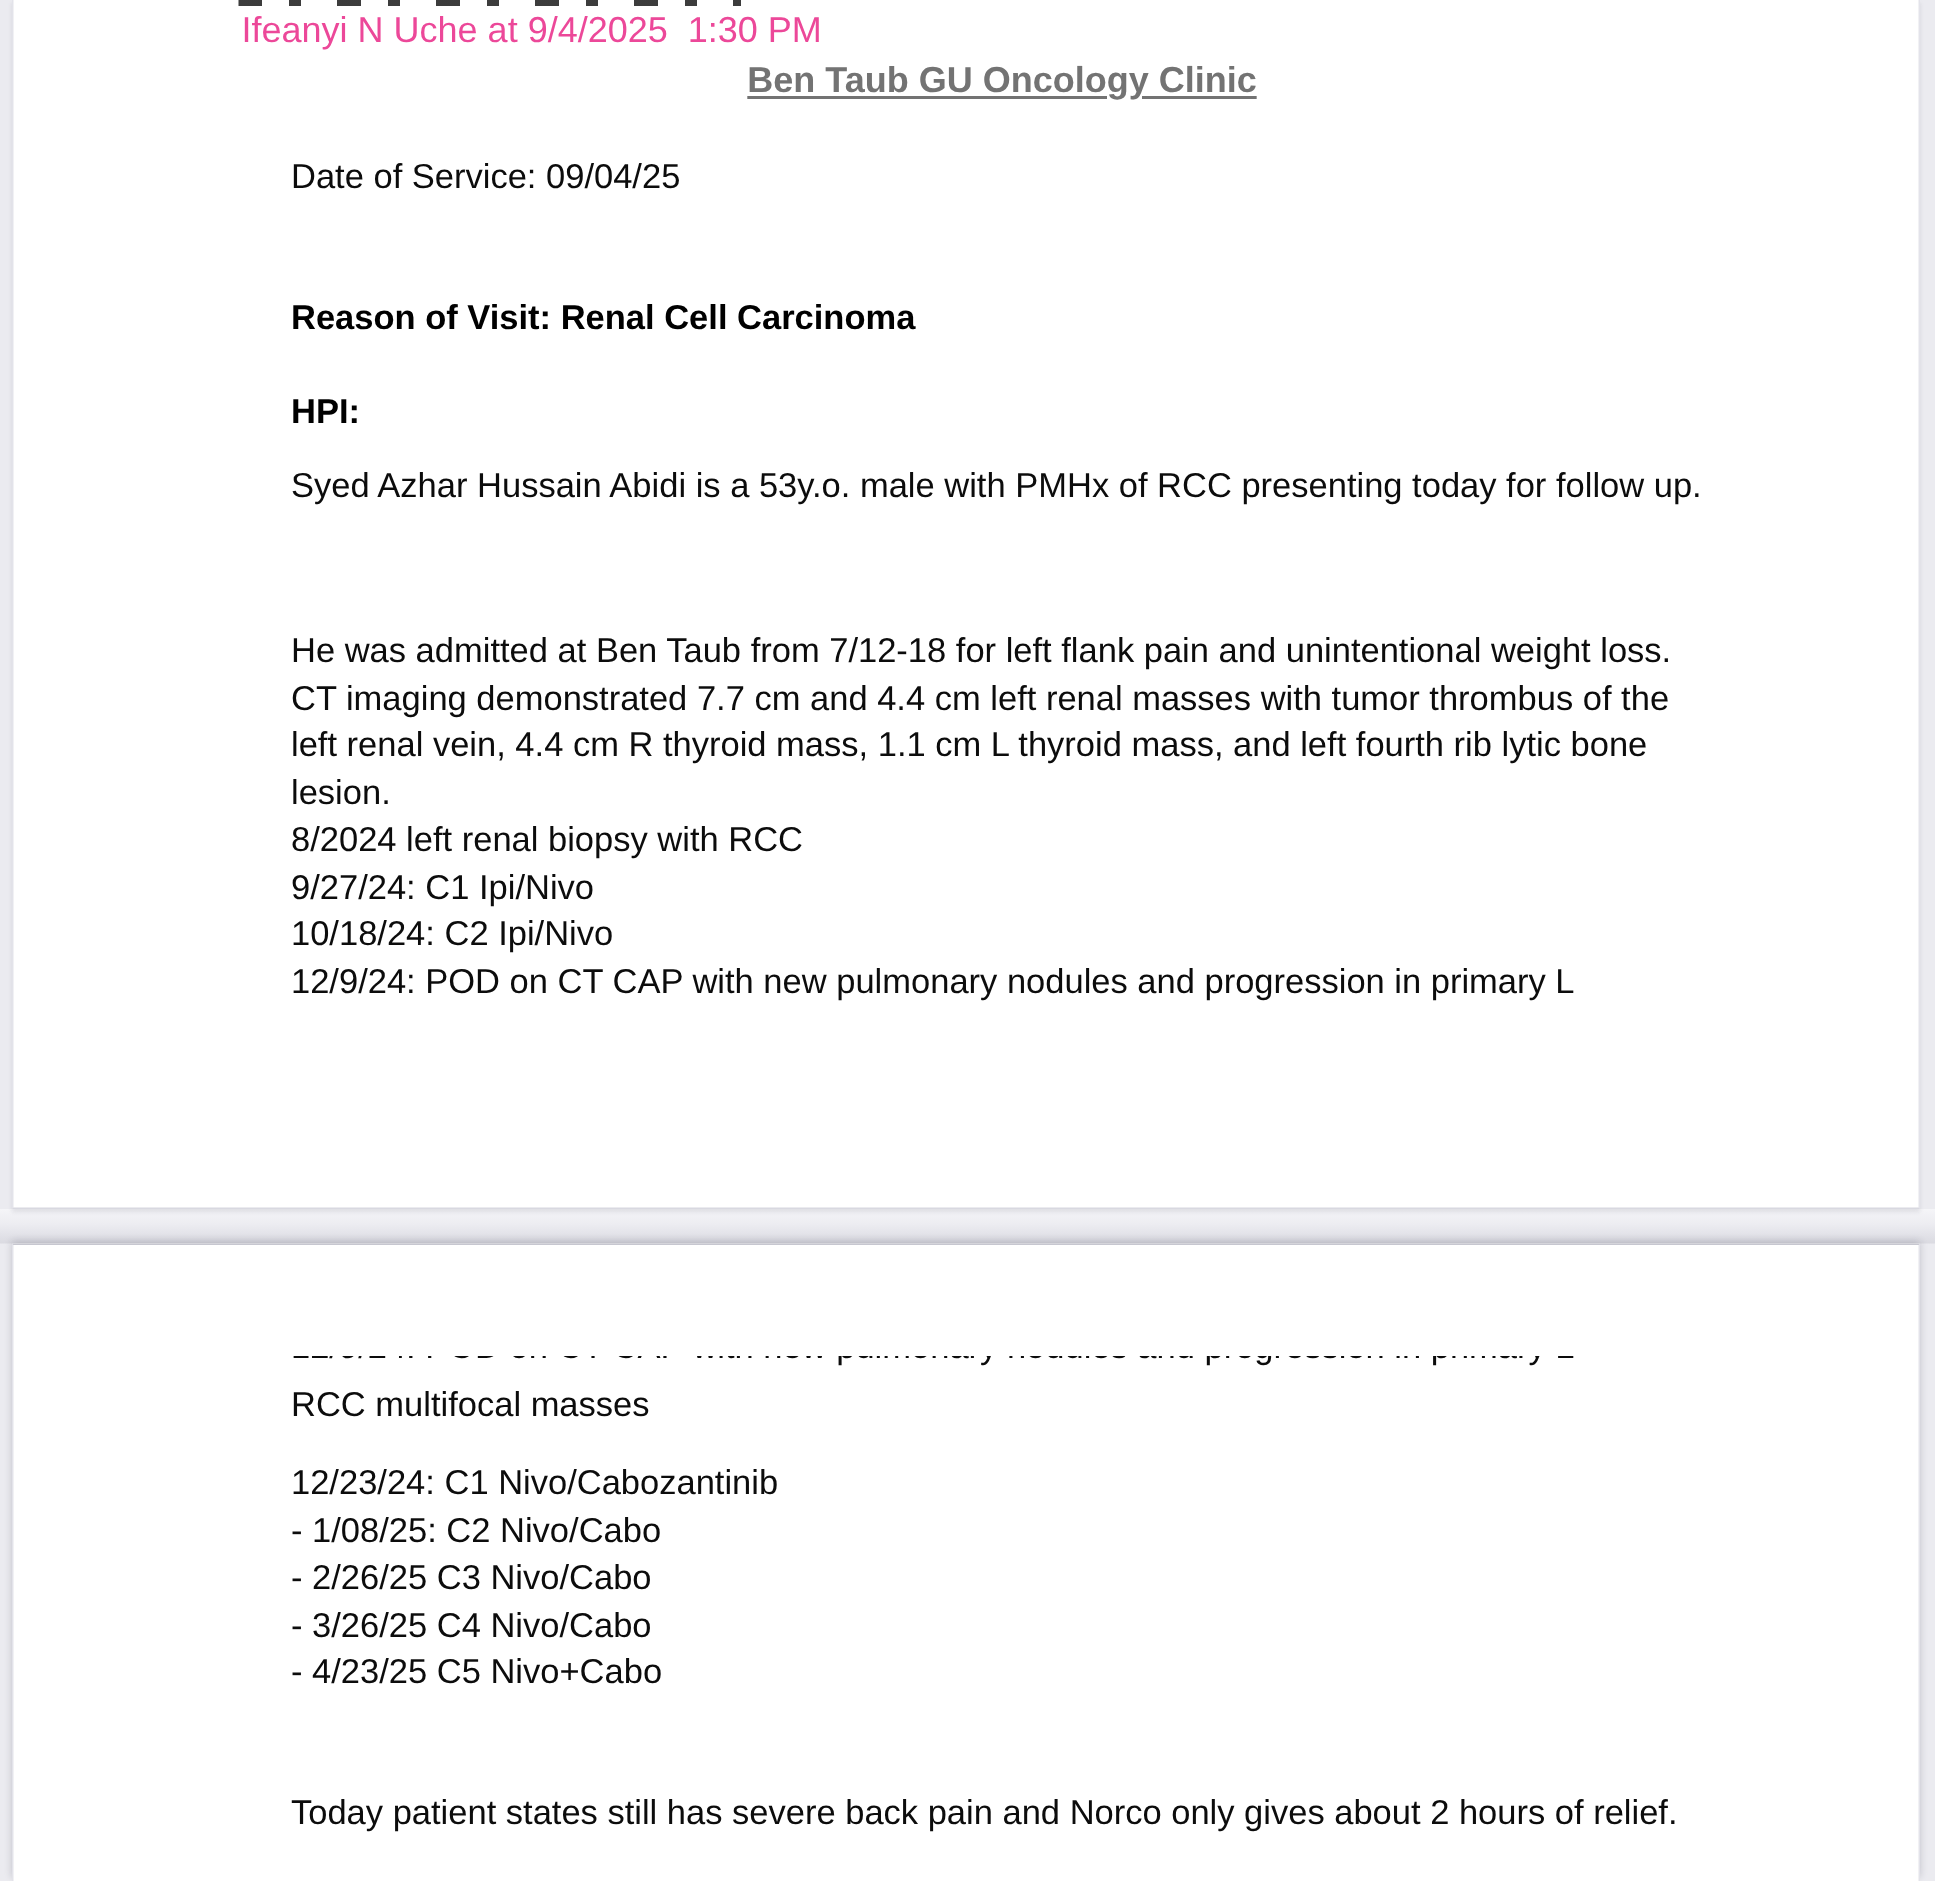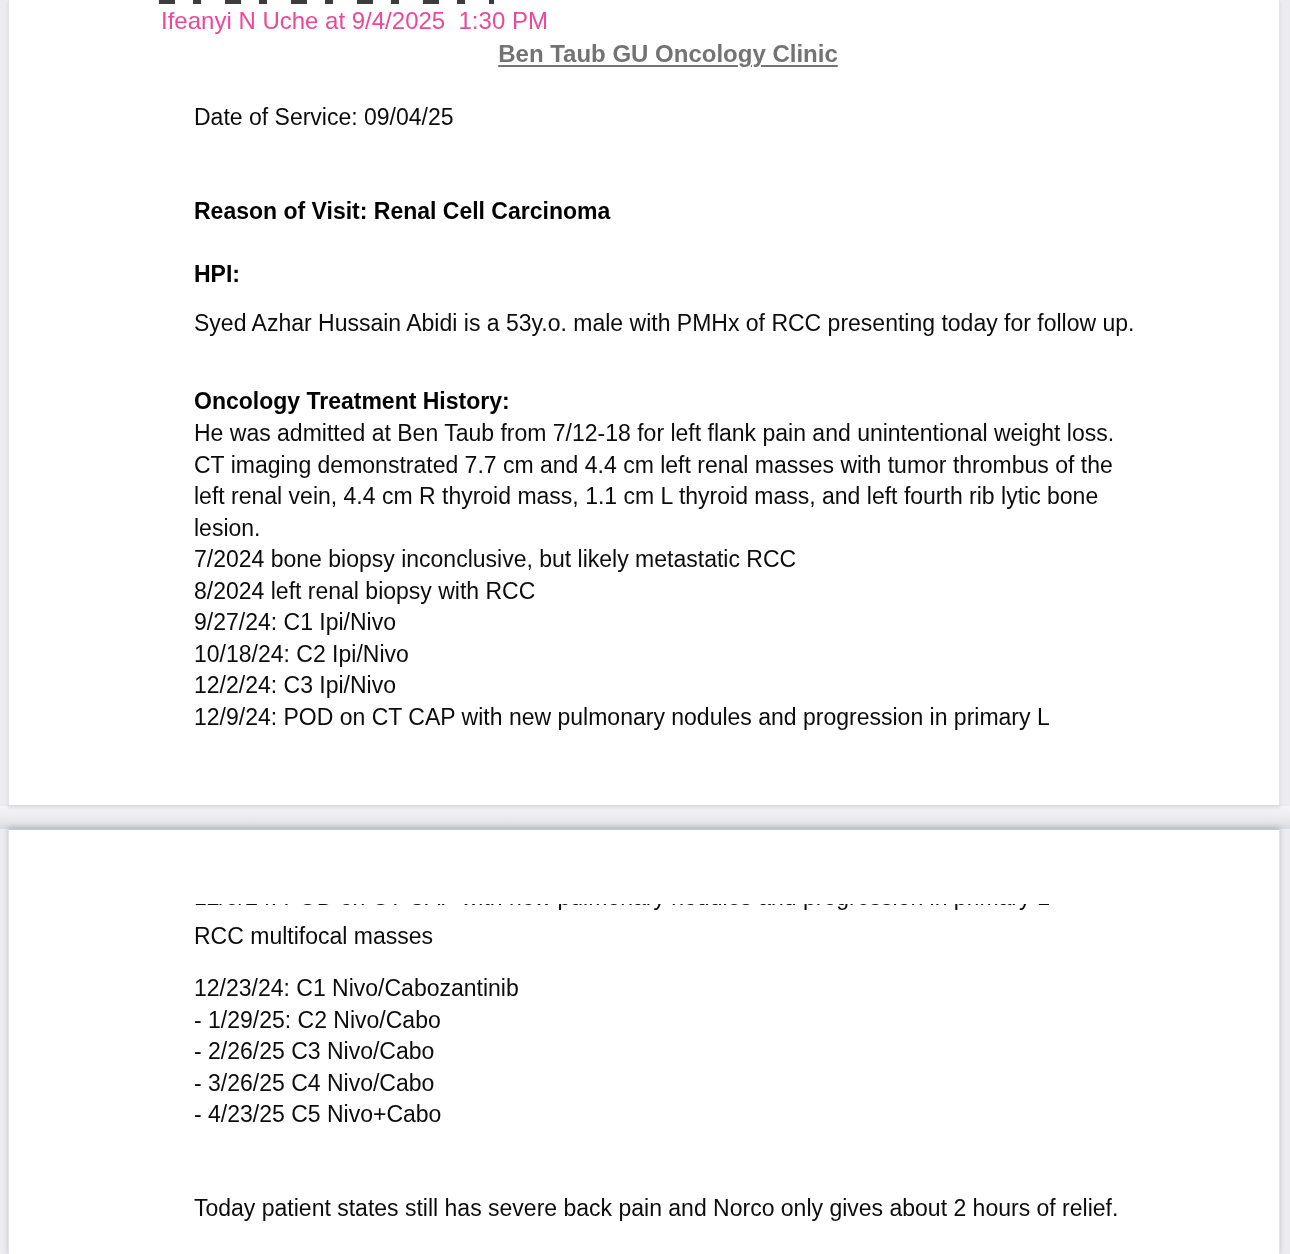--- a/index.html
+++ b/index.html
@@ -122,46 +122,43 @@
   </div>
 
   <div class="abs doc-text content-col" style="top:102px">Date of Service: 09/04/25</div>
 
   <div class="abs doc-text content-col bold" style="top:196px">Reason of Visit: Renal Cell Carcinoma</div>
 
   <div class="abs doc-text content-col bold" style="top:259px">HPI:</div>
 
   <div class="abs doc-text content-col" style="top:308px">Syed Azhar Hussain Abidi is a 53y.o. male with PMHx of RCC presenting today for follow up.</div>
 
-  <div class="abs doc-text content-col bold" style="top:386px">Oncology Treatment History:</div>
 
   <div class="abs doc-text content-col" style="top:418px">He was admitted at Ben Taub from 7/12-18 for left flank pain and unintentional weight loss. CT imaging demonstrated 7.7 cm and 4.4 cm left renal masses with tumor thrombus of the left renal vein, 4.4 cm R thyroid mass, 1.1 cm L thyroid mass, and left fourth rib lytic bone lesion.</div>
 
   <div class="abs doc-text content-col" style="top:544px">
-    <div>7/2024 bone biopsy inconclusive, but likely metastatic RCC</div>
     <div>8/2024 left renal biopsy with RCC</div>
     <div>9/27/24: C1 Ipi/Nivo</div>
     <div>10/18/24: C2 Ipi/Nivo</div>
-    <div>12/2/24: C3 Ipi/Nivo</div>
     <div>12/9/24: POD on CT CAP with new pulmonary nodules and progression in primary L</div>
   </div>
 
 </div>
 
 <div id="card2" class="card">
 
   <div class="clip-line">
     <div>12/9/24: POD on CT CAP with new pulmonary nodules and progression in primary L</div>
   </div>
 
   <div class="abs doc-text content-col" style="top:91px">RCC multifocal masses</div>
 
   <div class="abs doc-text content-col" style="top:143px">
     <div>12/23/24: C1 Nivo/Cabozantinib</div>
-    <div>- 1/29/25: C2 Nivo/Cabo</div>
+    <div>- 1/08/25: C2 Nivo/Cabo</div>
     <div>- 2/26/25 C3 Nivo/Cabo</div>
     <div>- 3/26/25 C4 Nivo/Cabo</div>
     <div>- 4/23/25 C5 Nivo+Cabo</div>
   </div>
 
 
   <div class="abs doc-text content-col" style="top:363px">Today patient states still has severe back pain and Norco only gives about 2 hours of relief.</div>
 
 </div>
 

